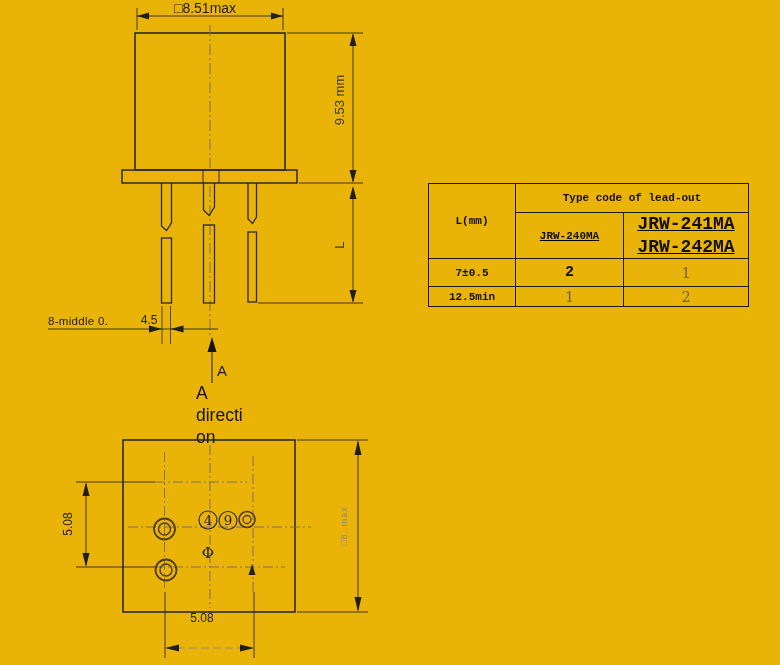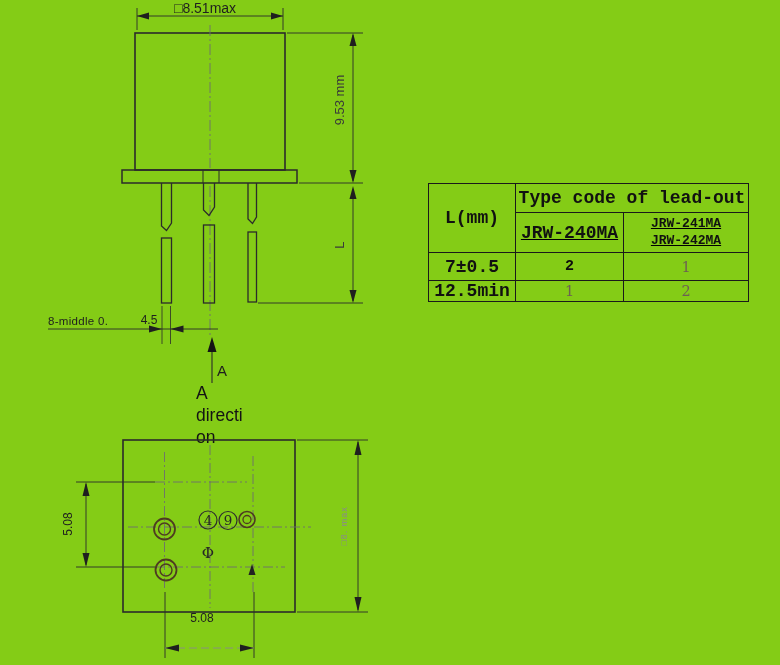--- a/index.html
+++ b/index.html
@@ -1,37 +1,37 @@
 <!DOCTYPE html>
 <html><head>
 <meta charset="utf-8">
 <style>
   html,body{margin:0;padding:0;background:#fff;}
-  #app{position:relative;width:780px;height:665px;background:#84cc16;overflow:hidden;
+  #app{position:relative;width:780px;height:665px;background:#eab308;overflow:hidden;
        font-family:"Liberation Sans",sans-serif;}
   svg{position:absolute;left:0;top:0;}
   svg text{fill:#1f1f1f;font-family:"Liberation Sans",sans-serif;}
   .dim-text{font-size:14px;}
   .dim-text-sm{font-size:12px;}
   .note-text{font-size:11.5px;letter-spacing:.3px;}
   .rot-text{font-size:13px;fill:#3a3a3a;}
   .rot-faint{font-size:9px;fill:#8a8a8a;letter-spacing:1px;}
   .label-a{font-size:15px;}
   .caption{font-size:17.5px;fill:#141414;}
   .pin-digit{font-size:13.5px;font-family:"DejaVu Serif",serif;fill:#262626;}
   .phi{font-size:15px;font-family:"DejaVu Serif",serif;fill:#262626;}
 
   .spec-table{position:absolute;left:428px;top:183px;}
   .spec-table table{border-collapse:collapse;table-layout:fixed;}
   .spec-table td{border:1.6px solid #1a1a1a;text-align:center;vertical-align:middle;
       font-family:"Liberation Mono","DejaVu Sans Mono",monospace;font-weight:bold;
-      font-size:18px;color:#111;padding:0;}
+      font-size:11px;color:#111;padding:0;}
   .spec-table .w1{width:87px;} .spec-table .w2{width:108px;} .spec-table .w3{width:125px;}
   .spec-table .h1{height:29px;} .spec-table .h2{height:40px;text-decoration:underline;} .spec-table .h3{height:28px;} .spec-table .h4{height:20px;padding-left:44px;}
-  .spec-table .two-line{line-height:1.25;font-size:13px;}
+  .spec-table .two-line{line-height:1.25;font-size:18px;}
   .spec-table .val{font-family:"DejaVu Serif",serif;font-weight:normal;font-size:14.5px;color:#6d6053;}
   .spec-table .val-bold{font-family:"Liberation Mono","DejaVu Sans Mono",monospace;font-weight:bold;
       font-size:15px;color:#0d0d0d;}
 </style>
 </head>
 <body>
 
 <div id="app">
 
 <svg width="780" height="665" viewBox="0 0 780 665">

